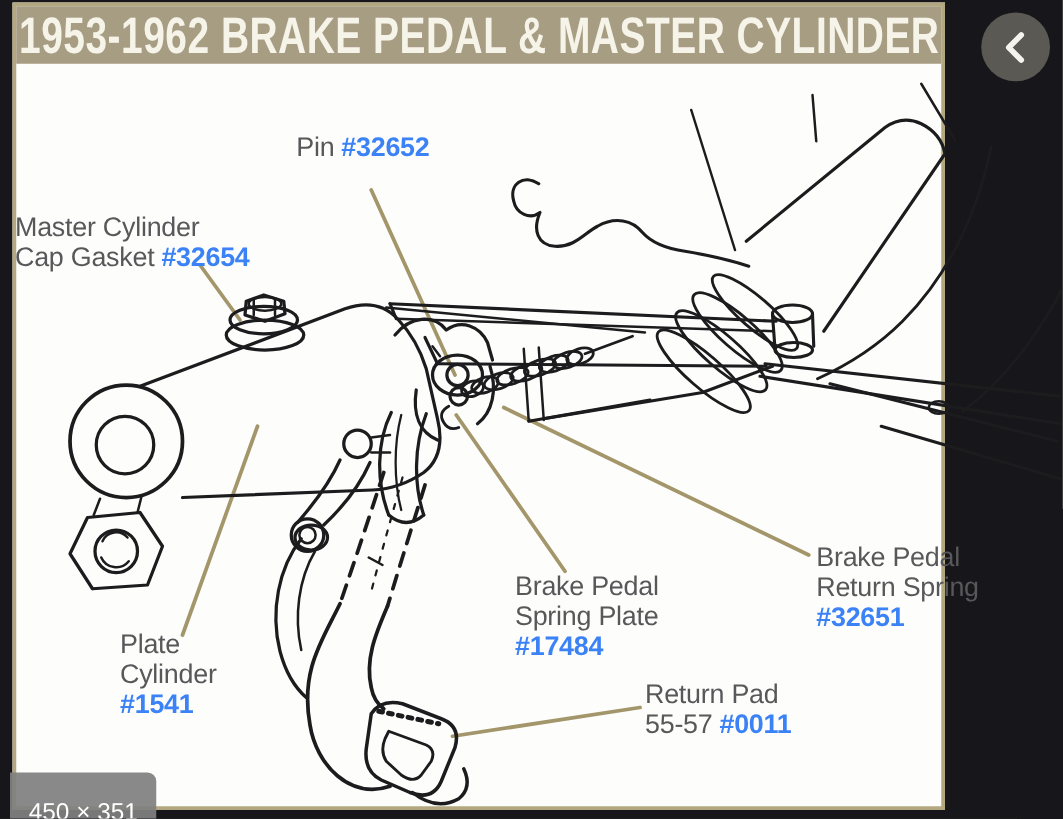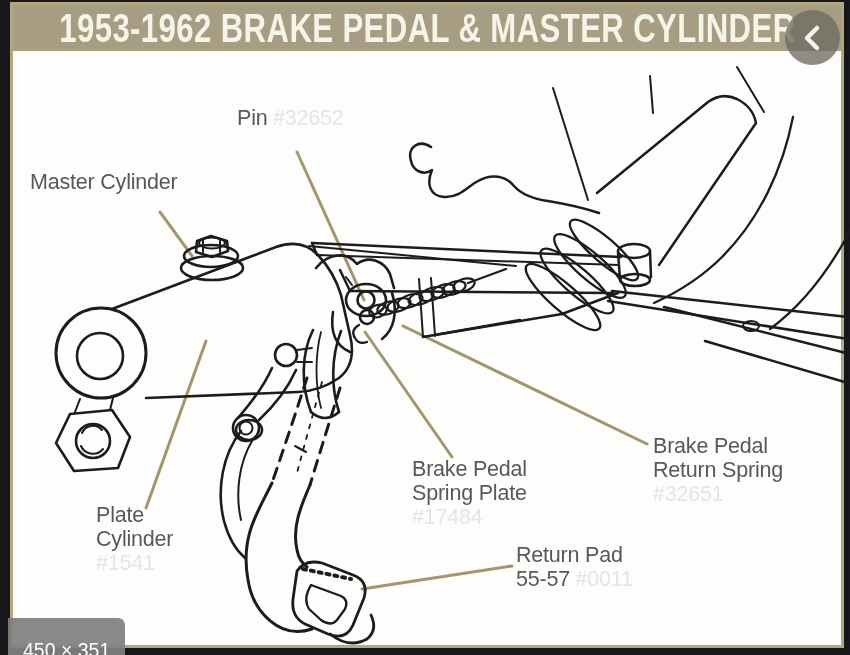--- a/index.html
+++ b/index.html
@@ -1,28 +1,28 @@
 <!DOCTYPE html>
 <html><head>
 <meta charset="utf-8">
 <style>
   html,body{margin:0;padding:0;background:#17171b;}
   .stage{position:relative;width:850px;height:655px;background:#17171b;overflow:hidden;
          font-family:"Liberation Sans", sans-serif;}
   
-  .panel{position:absolute;left:10px;top:2px;width:834px;height:646px;
+  .panel{position:absolute;left:10px;top:2px;width:746px;height:646px;
          border:3px solid #b3a780;background:#fdfdfb;box-sizing:border-box;}
   .banner{height:46px;background:#a69d83;display:flex;align-items:center;justify-content:center;overflow:hidden;}
   .banner h1{margin:0;font-size:41px;font-weight:700;color:#f6f3e9;letter-spacing:.5px;
              transform:scaleX(.76);transform-origin:center;white-space:nowrap;}
   
   .overlay{position:absolute;inset:0;pointer-events:none;}
   .overlay svg{position:absolute;left:0;top:0;}
   .callout{position:absolute;font-size:21.5px;line-height:24px;color:#58585b;letter-spacing:-.2px;white-space:nowrap;}
-  .callout b{color:#e5e5e5;font-weight:400;}
+  .callout b{color:#3b82f6;font-weight:700;}
   .callout .seg{margin-right:.26em;}
   
   .back-btn{position:absolute;left:785px;top:10px;width:55px;height:55px;border:none;border-radius:50%;
             background:rgba(110,107,99,.78);display:flex;align-items:center;justify-content:center;
             cursor:pointer;padding:0;}
   
   .dim-badge{position:absolute;left:8px;top:618px;height:33px;padding:16px 15px;display:flex;align-items:center;
              background:rgba(128,128,128,.93);border-radius:0 7px 7px 0;color:#fff;font-size:19.5px;}
 </style>
 </head>
@@ -165,22 +165,23 @@
         <path d="M 311,585 L 341,596 Q 349,600 345,609 L 337,620 Q 331,627 321,620 L 309,609 Q 304,601 308,591 Z" stroke-width="2.3"></path>
         <path d="M 303,569 L 351,579" stroke-dasharray="3 5" stroke-width="4"></path>
         <path d="M 330,634 Q 349,649 367,639 Q 378,630 371,615"></path>
       </g>
     </svg>
 
     <div class="callout" style="left:237px;top:106px">
       <div><span class="seg">Pin</span><b>#32652</b></div>
     </div>
 
-    <div class="callout" style="left:30px;top:170px">
+    <div class="callout" style="left:12px;top:170px">
       <div>Master Cylinder</div>
+      <div><span class="seg">Cap Gasket</span><b>#32654</b></div>
     </div>
 
     <div class="callout" style="left:96px;top:503px">
       <div>Plate</div>
       <div>Cylinder</div>
       <div><b>#1541</b></div>
     </div>
 
     <div class="callout" style="left:412px;top:457px">
       <div>Brake Pedal</div>

